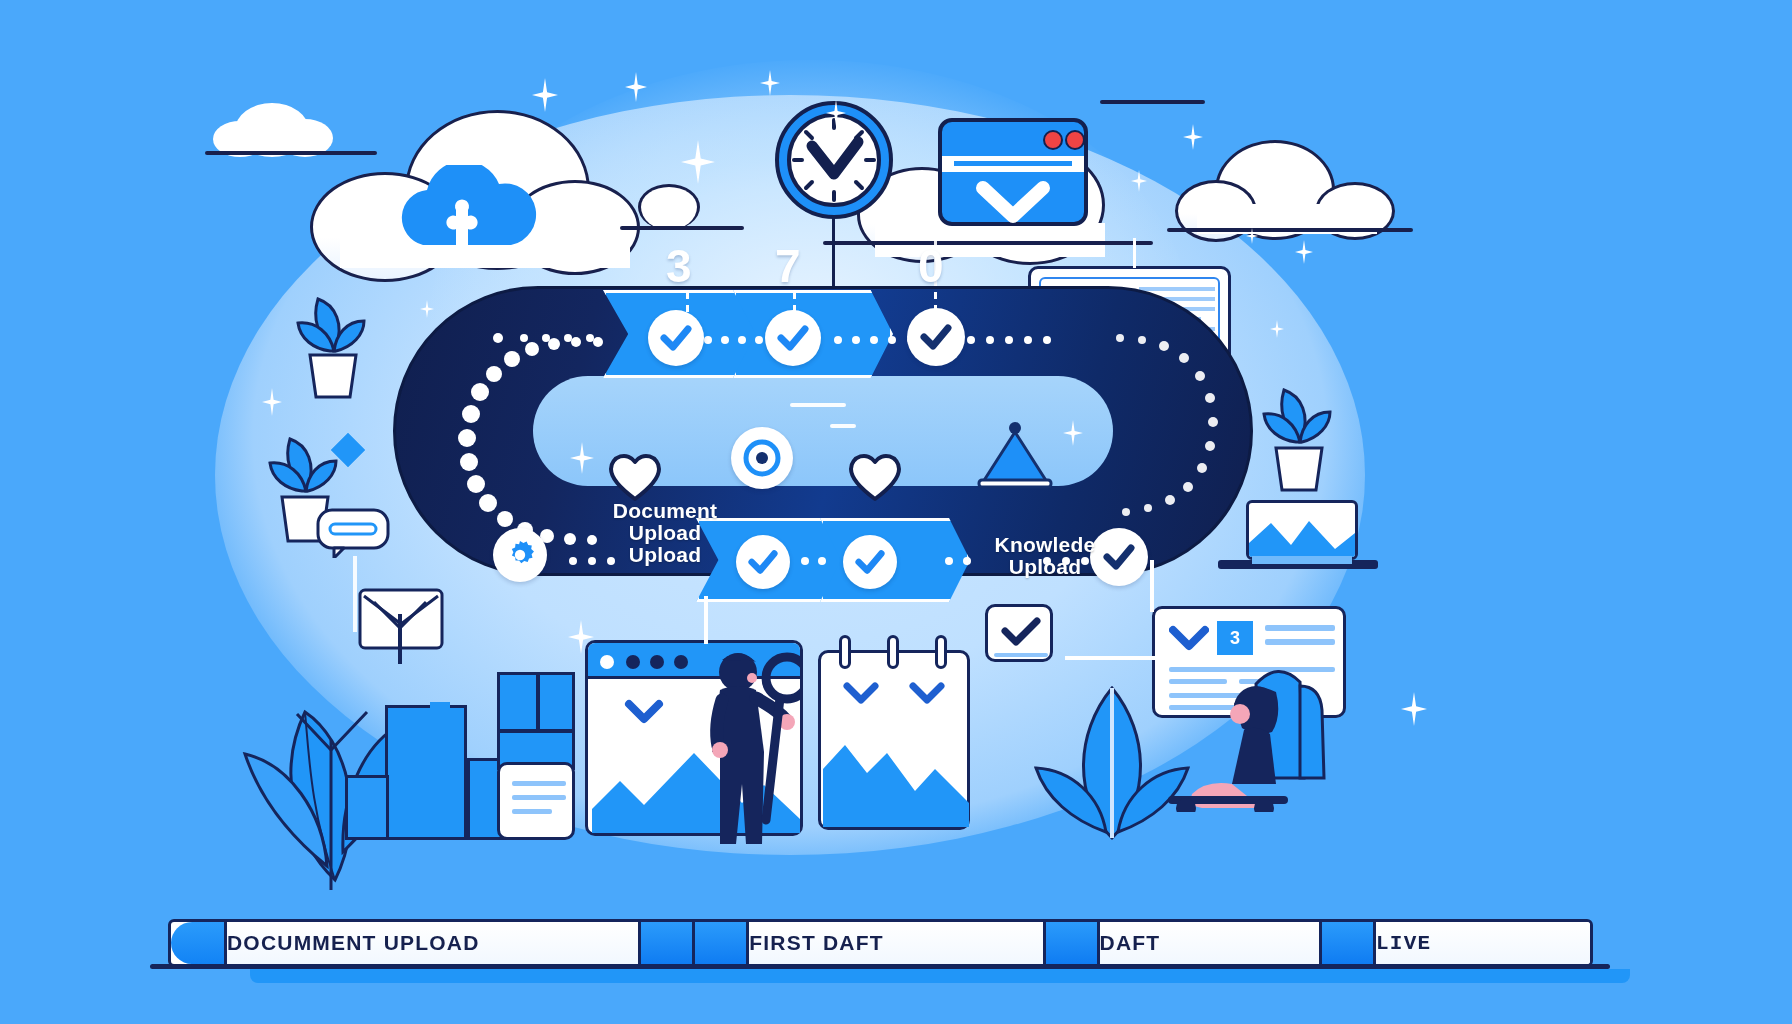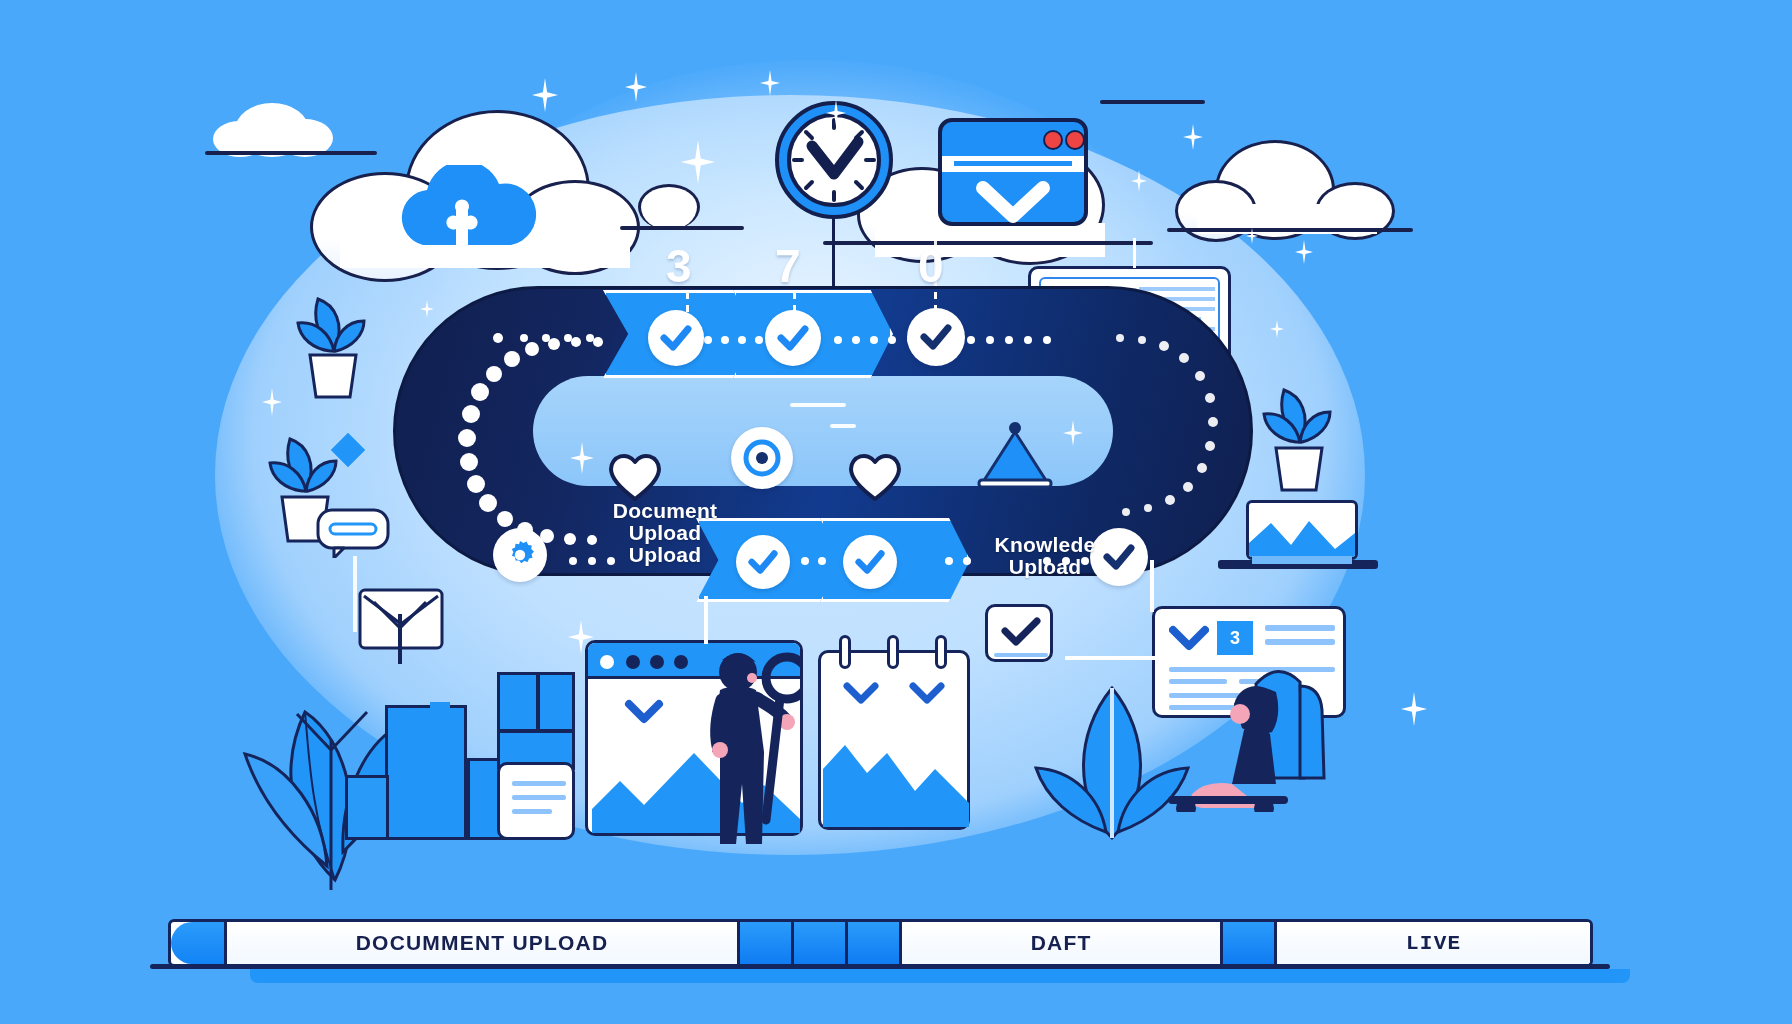--- a/index.html
+++ b/index.html
@@ -88,21 +88,21 @@
     display:flex; align-items:stretch;
     border:3px solid #15255c;
     border-radius:6px;
     overflow:hidden;
     background:#ffffff;
   }
   .bb-cap { width:56px; background:linear-gradient(180deg,#2b9bfb,#1283f5); border-right:3px solid #15255c; }
   .bb-cap.left { border-radius:24px 0 0 24px; }
   .bb-seg {
     flex:1 1 auto;
-    display:flex; align-items:center; justify-content:center;
+    display:flex; align-items:center; 
     background:linear-gradient(180deg,#ffffff 0%, #f2f8ff 100%);
     border-right:3px solid #15255c;
   }
   .bb-seg:last-child { border-right:none;font-family:Liberation Mono, monospace; }
   .bb-seg span {
     color:#16214f; font-weight:700; font-size:21px; letter-spacing:1.2px;
   }
   .bb-gap { width:54px; background:linear-gradient(180deg,#2b9bfb,#0f7cf2); border-right:3px solid #15255c; }
   .baseline { left:150px; top:964px; width:1460px; height:5px; background:#15255c; border-radius:3px; }
   .basestrip { left:250px; top:969px; width:1380px; height:14px; background:#2196f8; border-radius:0 0 8px 8px; }
@@ -630,20 +630,23 @@
     </svg>
   </div>
 
   <div class="abs bottombar">
     <div class="bb-cap left"></div>
     <div class="bb-seg">
         <span>DOCUMMENT  UPLOAD</span>
       </div>
     <div class="bb-gap"></div>
     <div class="bb-gap"></div>
+    <div class="bb-seg">
+        <span>FIRST DAFT</span>
+      </div>
     <div class="bb-gap"></div>
     <div class="bb-seg">
         <span>DAFT</span>
       </div>
     <div class="bb-gap"></div>
     <div class="bb-seg">
         <span>LIVE</span>
       </div>
   </div>
   <div class="abs baseline"></div>

